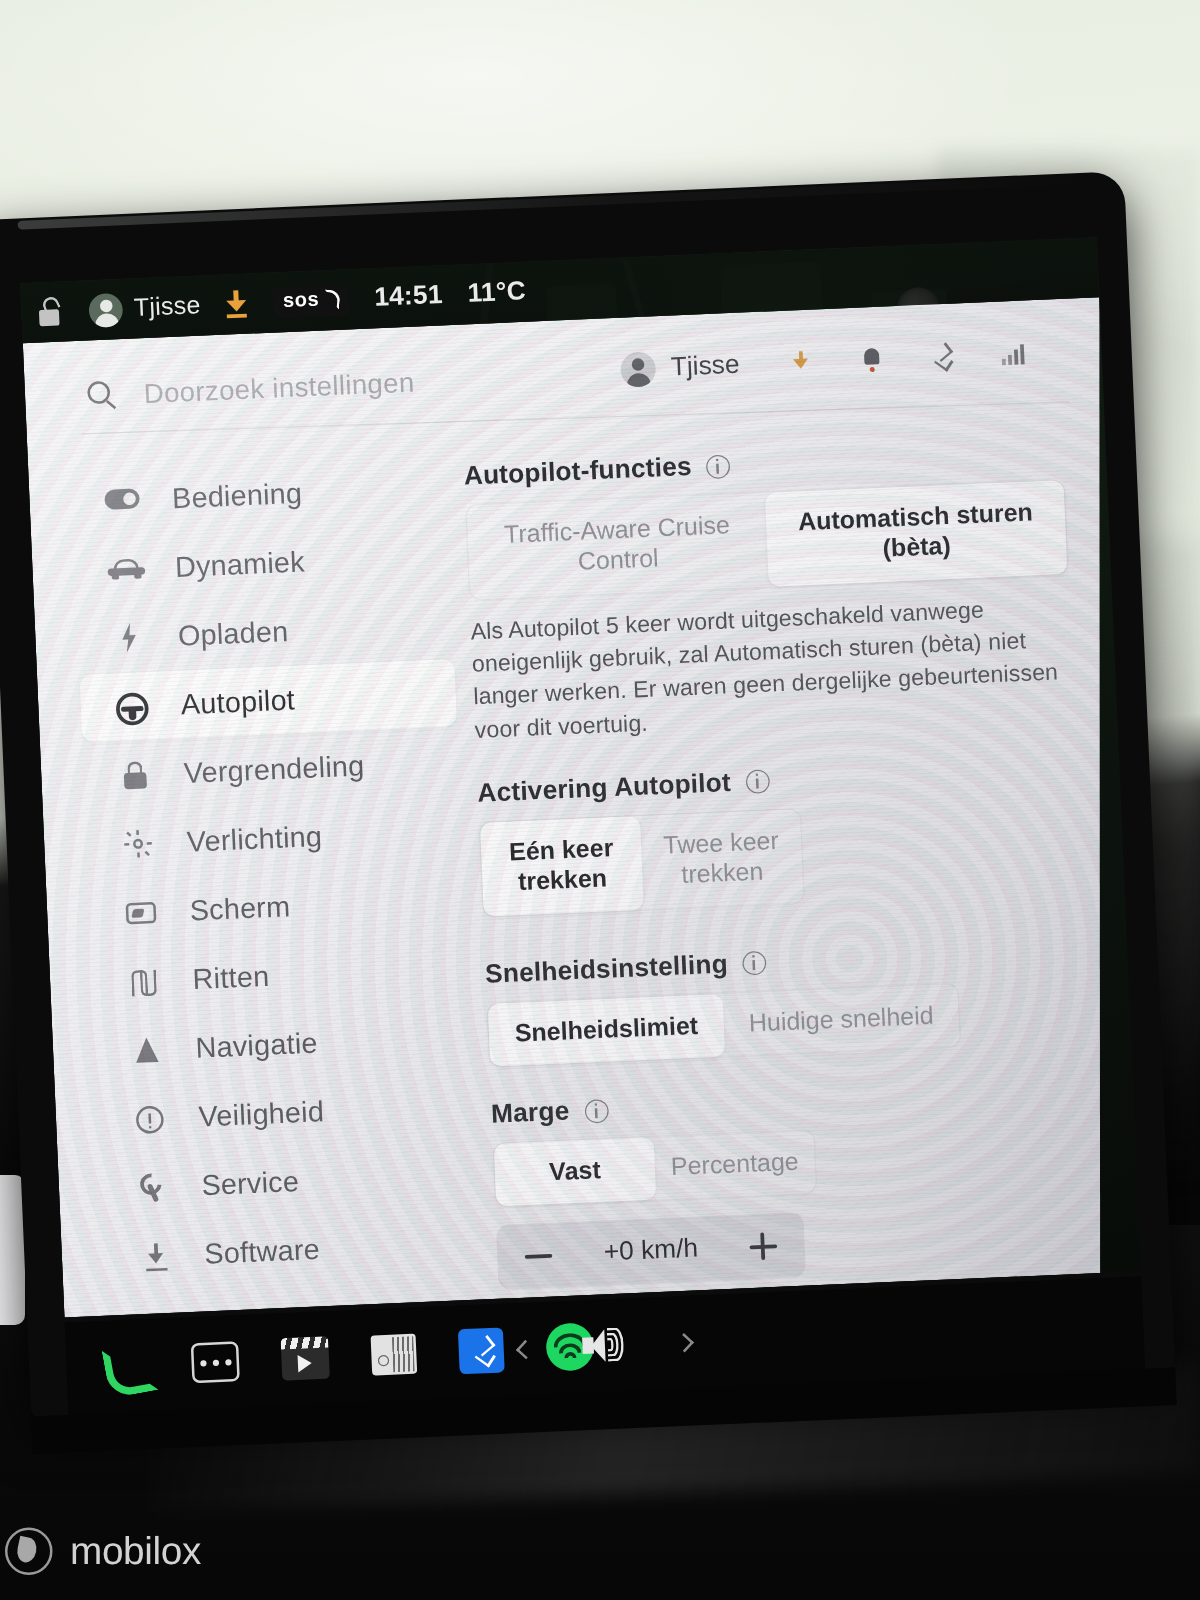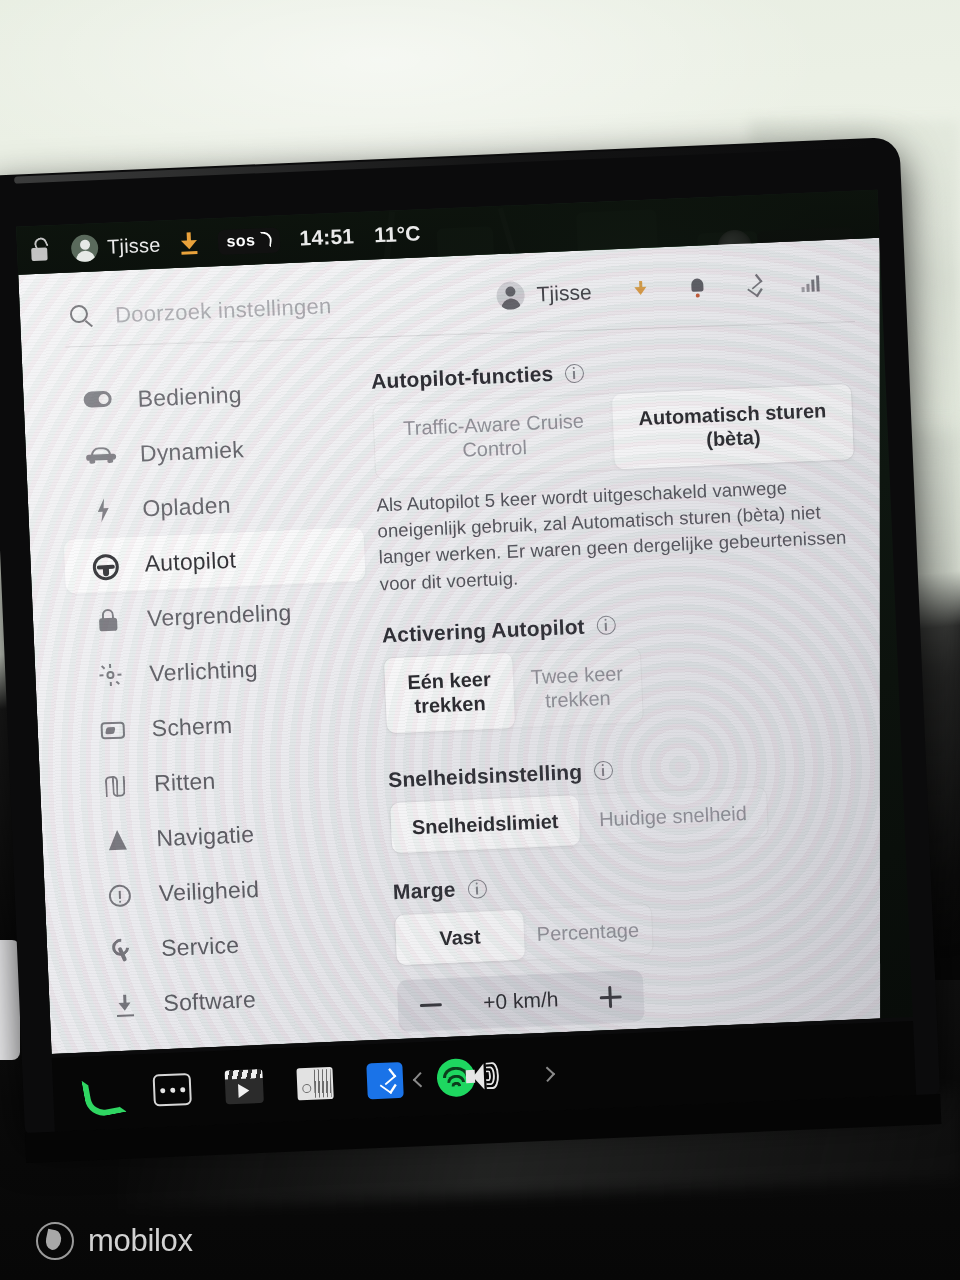--- a/index.html
+++ b/index.html
@@ -544,21 +544,21 @@
     background: #6e6e72; border-radius: 0 7px 7px 0;
   }
   .left-x { position: absolute; left: 2px; top: 455px; font-size: 19px; color: #4a4a50; }
   .left-box {
     position: absolute; left: 0; top: 940px; width: 20px; height: 120px;
     background: #f0f0f2; border-radius: 0 8px 8px 0;
   }
 
   
   .wm {
-    position: absolute; left: 36px; bottom: 20px;
+    position: absolute; left: 4px; bottom: 20px;
     display: flex; align-items: center; gap: 14px;
   }
   .wm-logo {
     width: 38px; height: 38px; border-radius: 50%;
     border: 2.6px solid #9a9a9a; position: relative;
   }
   .wm-logo::after {
     content: ""; position: absolute; left: 8px; top: 6px;
     width: 15px; height: 20px;
     background: #a8a8a8;

